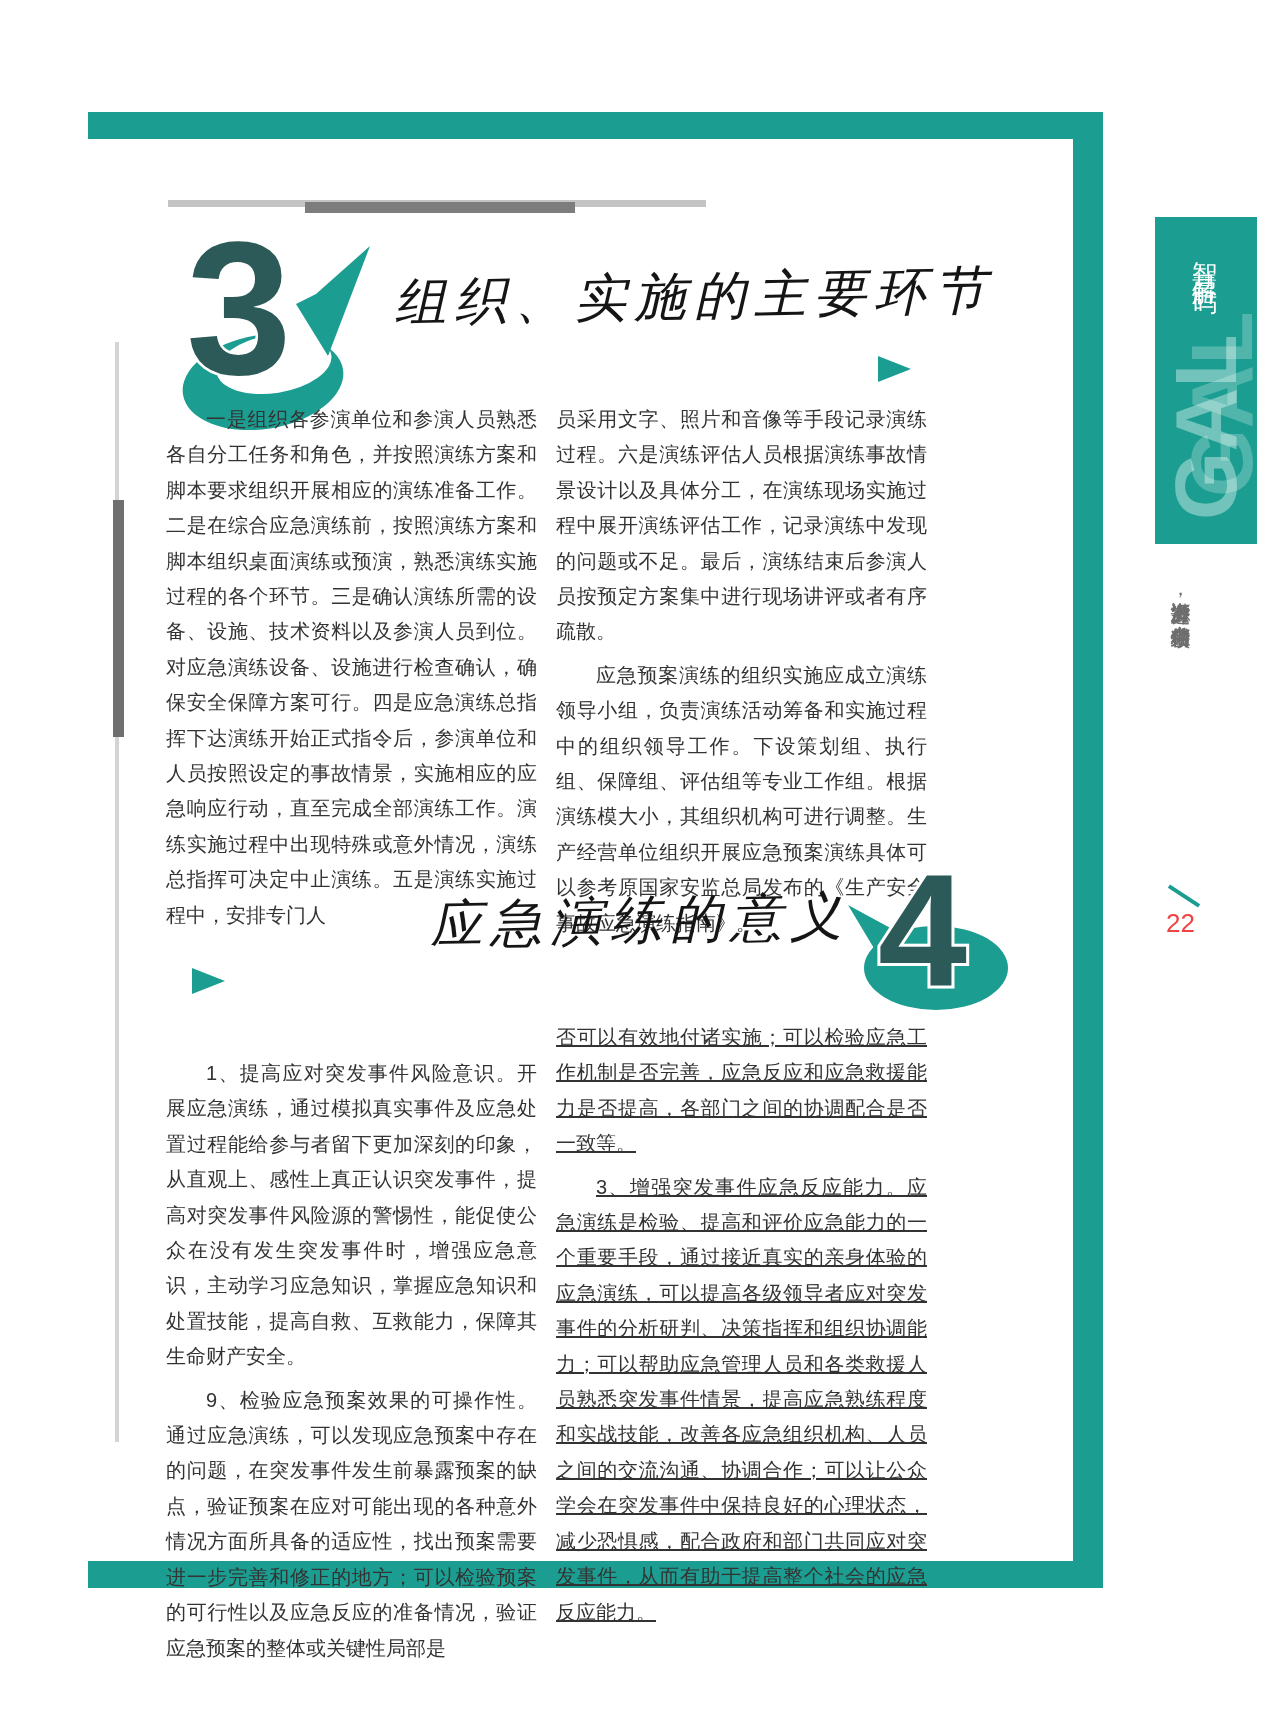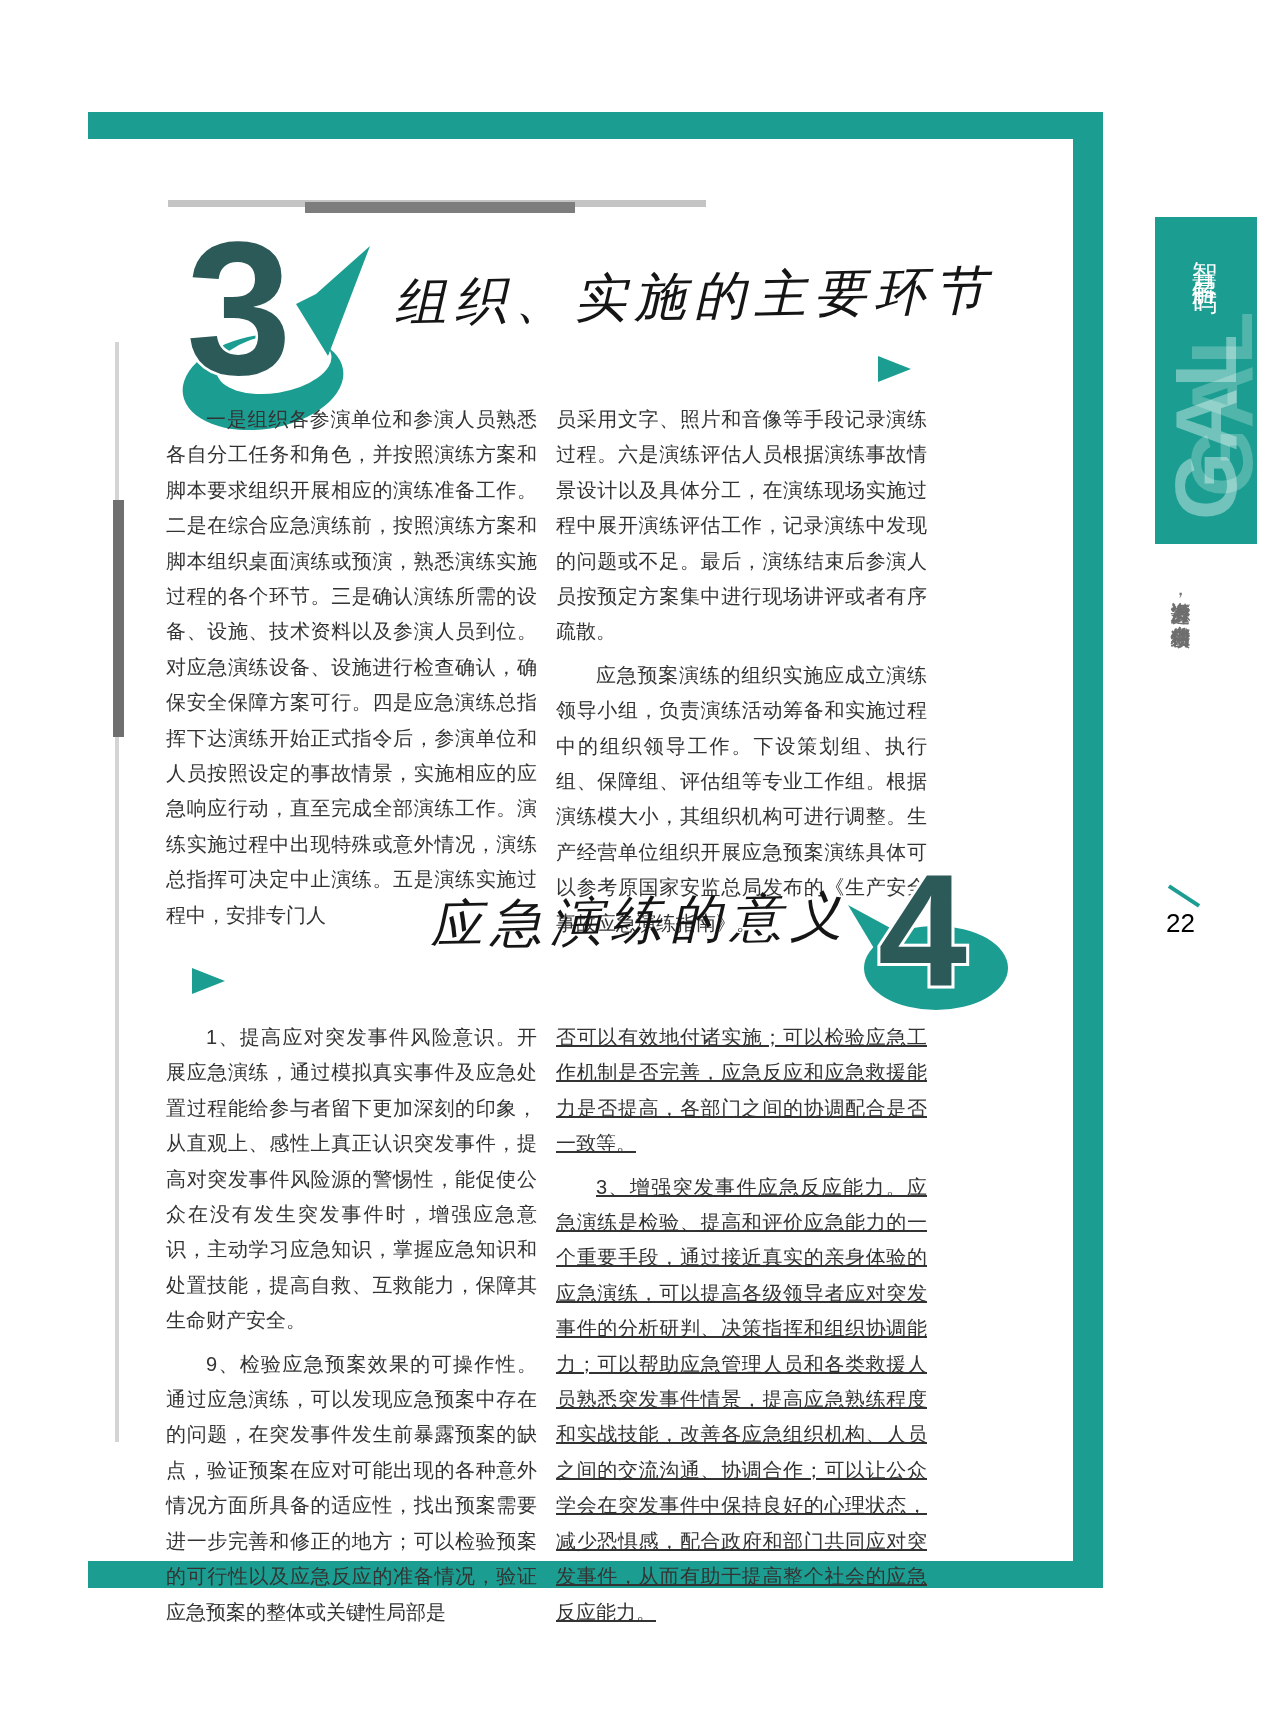--- a/index.html
+++ b/index.html
@@ -31,42 +31,42 @@
          border-top:13px solid transparent; border-bottom:13px solid transparent;
          border-left:33px solid #1b9e91; }
   .tri-top    { left:878px; top:356px; }
   .tri-bottom { left:192px; top:968px; }
 
   
   .col { position:absolute; width:371px; font-size:20px; line-height:35.4px;
          color:#333333; text-align:justify; }
   .col-s3l { left:166px; top:402px; }
   .col-s3r { left:556px; top:402px; }
-  .col-s4l { left:166px; top:1020px; }
+  .col-s4l { left:166px; top:1056px; }
   .col-s4r { left:556px; top:1020px;text-decoration:underline; }
   .col p { margin:0; }
   .col p + p { margin-top:8px; }
   .indent { text-indent:2em; }
 
   
   .side-block { position:absolute; left:1155px; top:217px; width:102px; height:327px;
                 background:#1b9e91; overflow:hidden; }
   .side-tab-label { position:absolute; left:34px; top:24px; writing-mode:vertical-rl;
                     color:#ffffff; font-size:25px; letter-spacing:10px; }
   .gal { position:absolute; left:-59px; width:220px; text-align:center;
          transform:rotate(-90deg); font-size:88px; font-weight:bold; line-height:90px;
          color:rgba(255,255,255,0.38); }
   .gal-1 { top:165px; }
   .gal-2 { top:142px; left:-43px; color:rgba(255,255,255,0.24); }
 
   .side-caption { position:absolute; left:1168px; top:586px; writing-mode:vertical-rl;
                   color:#6e6e6e; font-size:20px; letter-spacing:0.5px; height:310px; }
   .side-slash { position:absolute; left:1166px; top:894px; width:36px; height:4px;
                 background:#1b9e91; transform:rotate(33deg); }
-  .side-pagenum { position:absolute; left:1166px; top:908px; color:#000000; font-size:26px; }
+  .side-pagenum { position:absolute; left:1166px; top:908px; color:#ef4444; font-size:26px; }
 </style>
 </head>
 <body>
 
 <div class="page">
 
   <div class="frame-top"></div>
   <div class="frame-right"></div>
   <div class="frame-bottom"></div>
 

